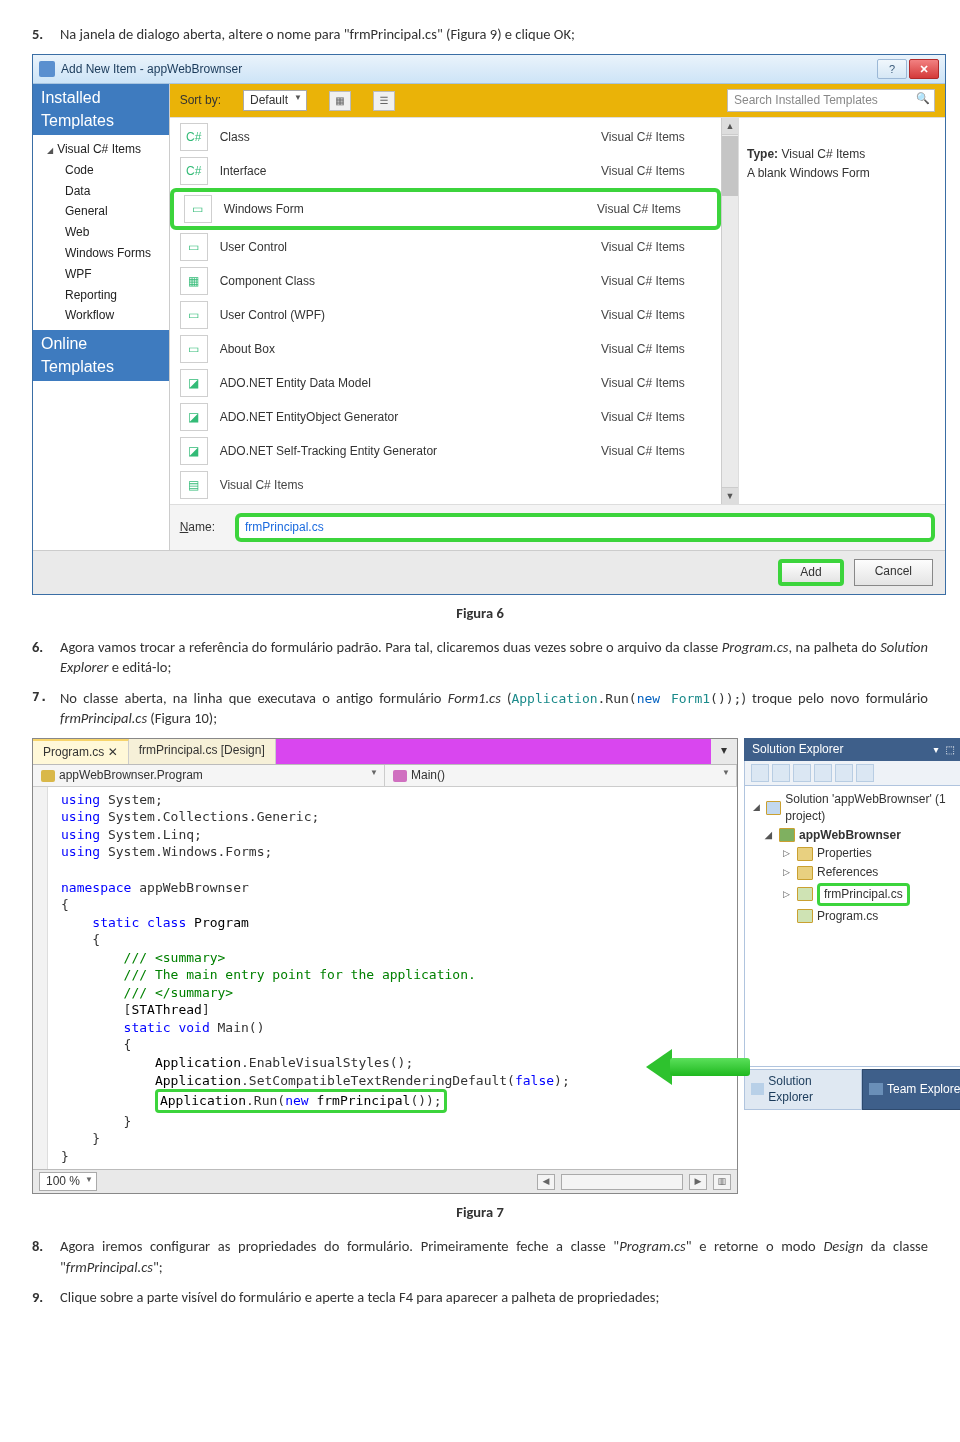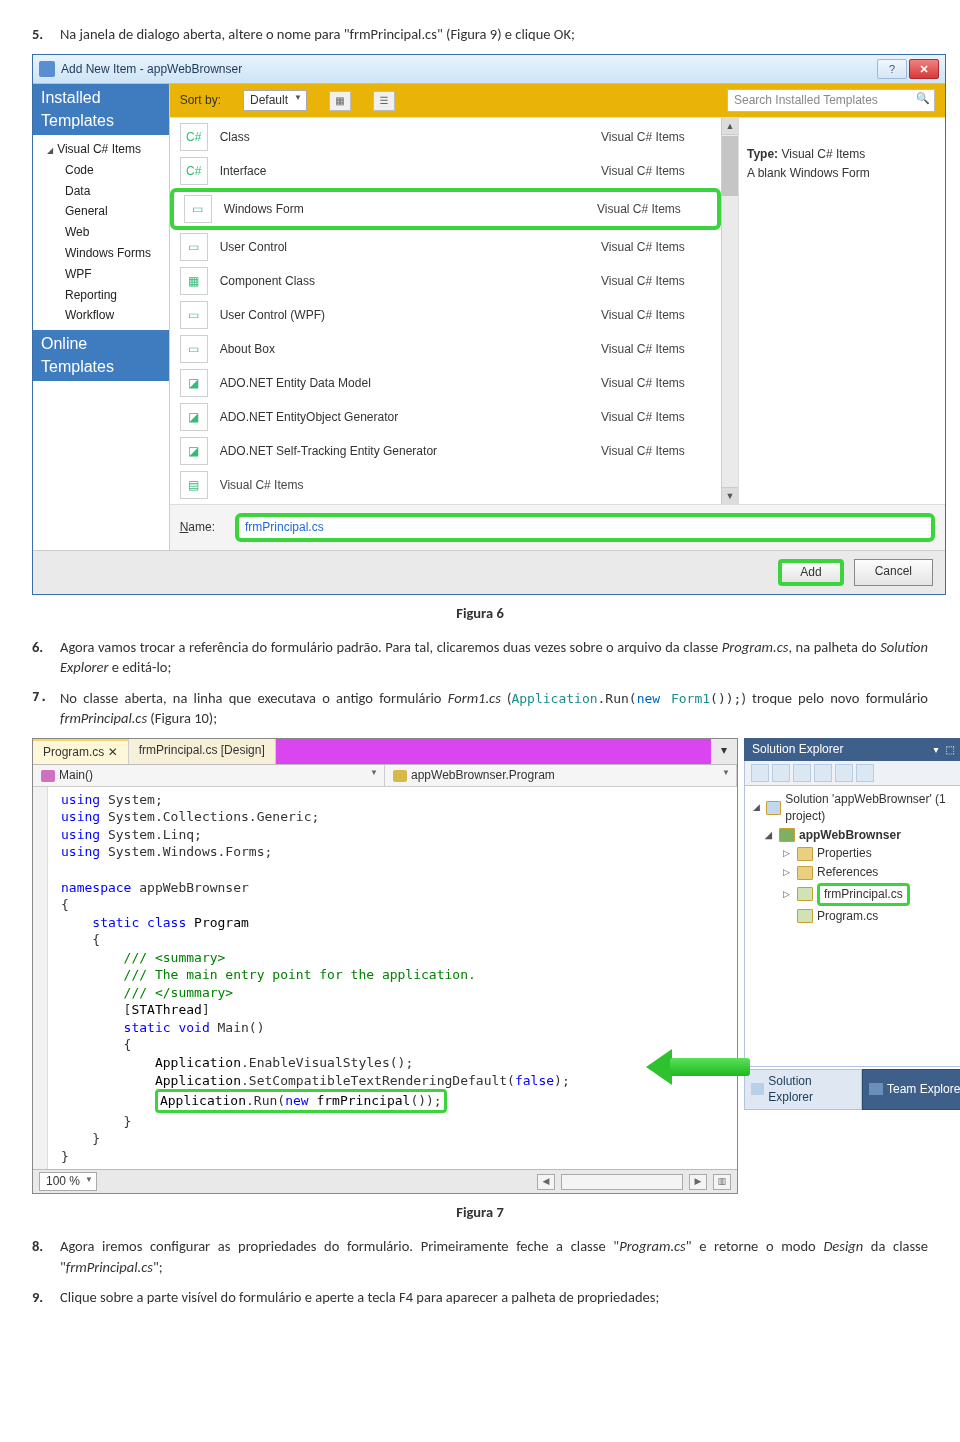--- a/index.html
+++ b/index.html
@@ -269,22 +269,22 @@
 
 <div class="vs">
   <div class="vs-main">
     <div class="tabstrip">
       <div class="tab act"><span>Program.cs</span> <span>✕</span></div>
       <div class="tab">frmPrincipal.cs [Design]</div>
       <div style="flex:1"></div>
       <div class="tab" style="background:#e9e9e9;border:none;">▾</div>
     </div>
     <div class="navbar">
+      <div class="navsel"><span class="cico"></span><span>appWebBrownser.Program</span></div>
       <div class="navsel"><span class="cico" style="background:#d070c0;"></span><span>Main()</span></div>
-      <div class="navsel"><span class="cico"></span><span>appWebBrownser.Program</span></div>
     </div>
     <div class="code">
       <div class="gutter"></div>
 <pre><span class="kw">using</span><span> System;</span>
 <span class="kw">using</span><span> System.Collections.Generic;</span>
 <span class="kw">using</span><span> System.Linq;</span>
 <span class="kw">using</span><span> System.Windows.Forms;</span>
 
 <span class="kw">namespace</span><span> appWebBrownser</span>
 <span>{</span>

